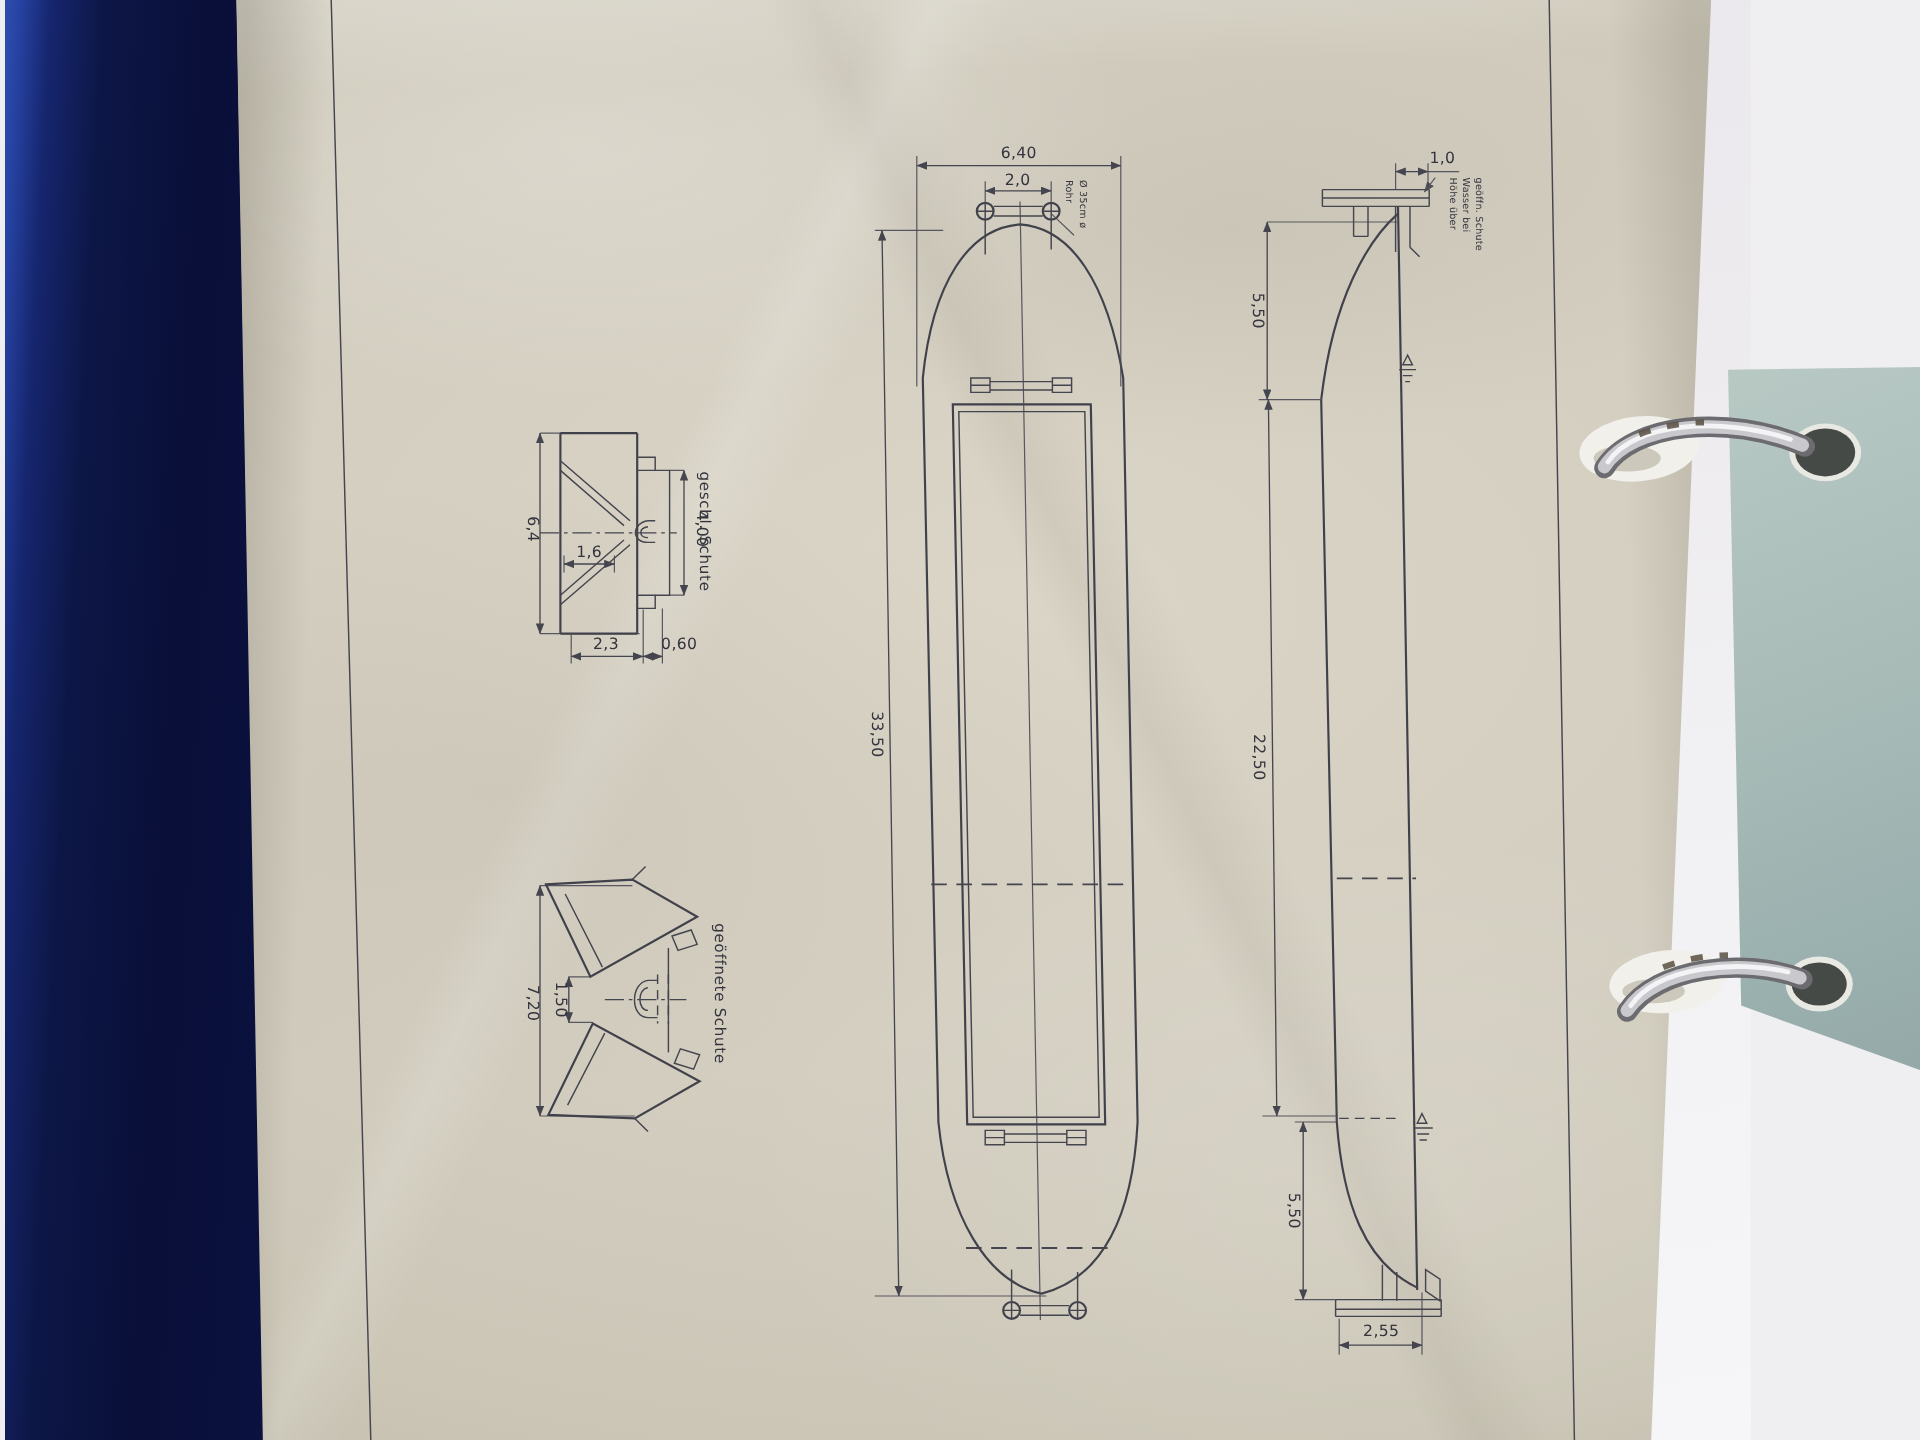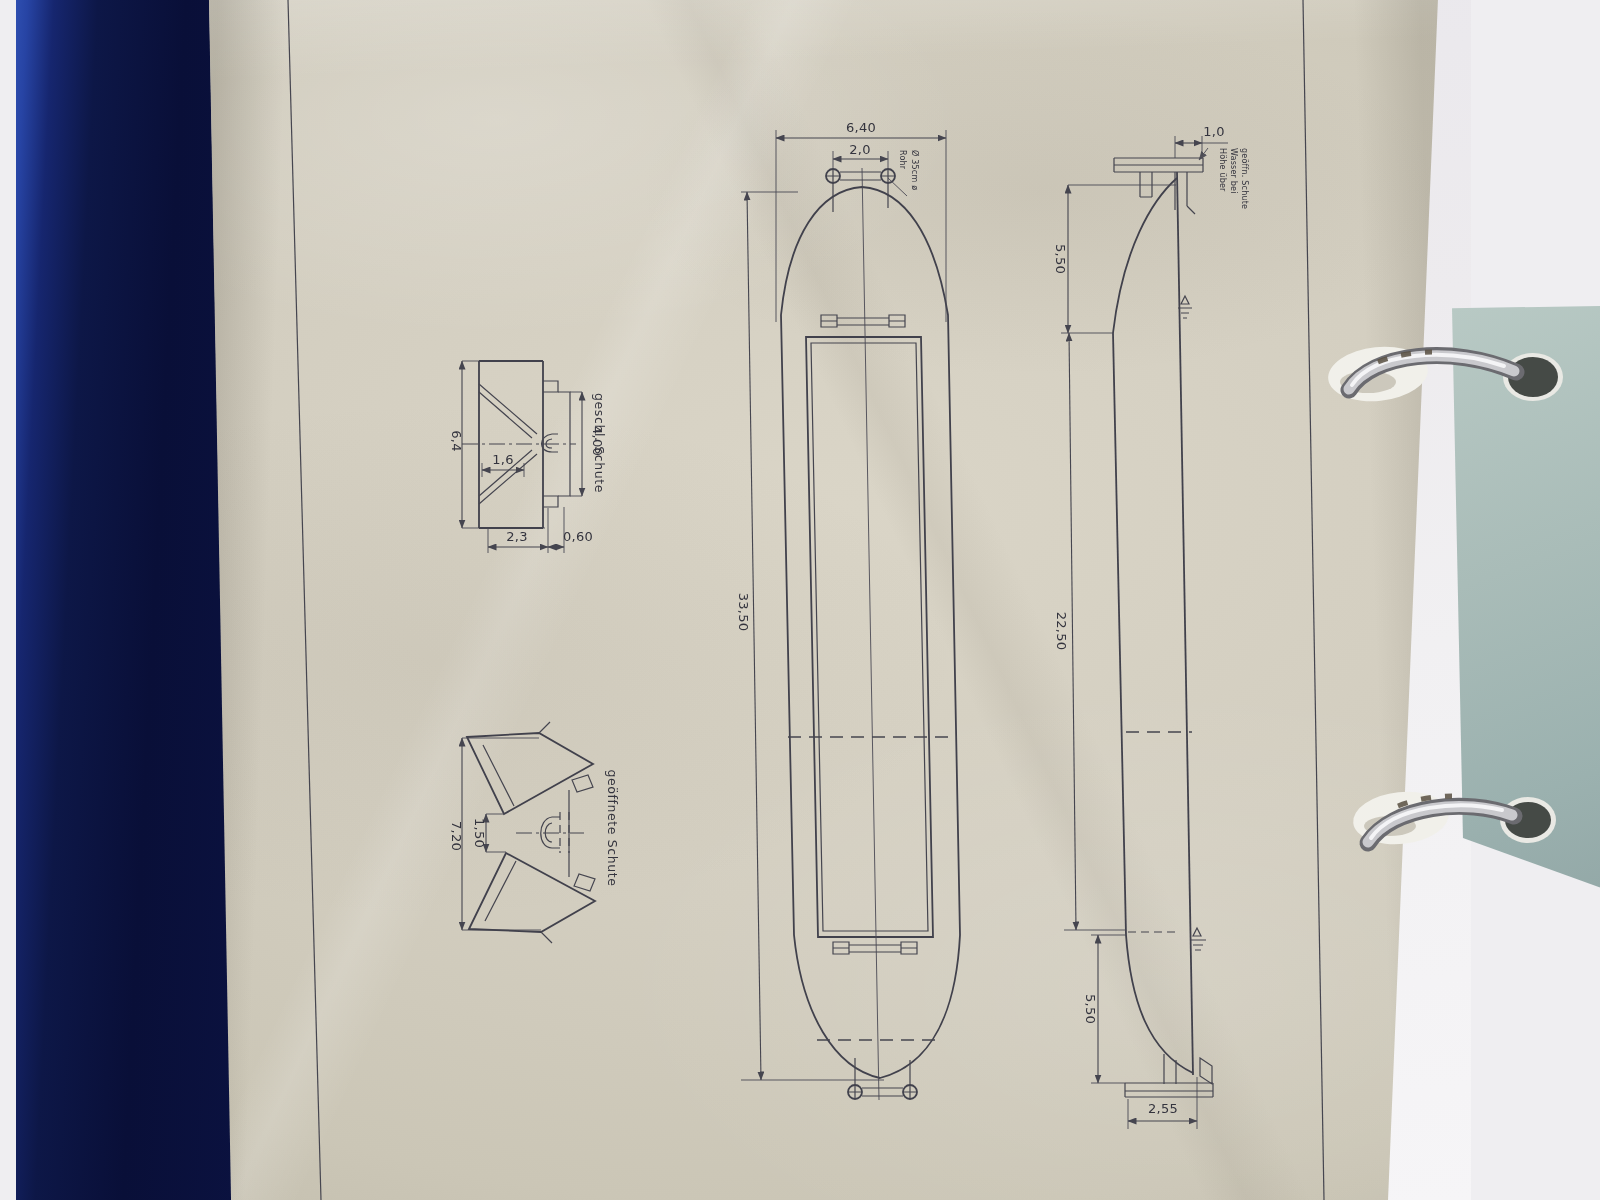--- a/index.html
+++ b/index.html
@@ -1,21 +1,21 @@
 <!DOCTYPE html>
 <html><head>
 <meta charset="utf-8">
 <style>
   html,body{margin:0;padding:0;}
   body{
     width:1600px;height:1200px;overflow:hidden;
     background:#efeef1;
     font-family:"DejaVu Sans", sans-serif;
   }
-  .stage{position:absolute;left:16px;top:0;width:1455px;height:1200px;}
+  .stage{position:absolute;left:4px;top:0;width:1455px;height:1200px;}
 
   
   .backing{
     position:absolute;inset:0;
     background:linear-gradient(172deg,#e9e7ec 0%,#edebee 35%,#f1f0f2 60%,#f6f5f7 100%);
   }
 
   
   .sage{
     position:absolute;left:1408px;top:298px;width:192px;height:600px;

